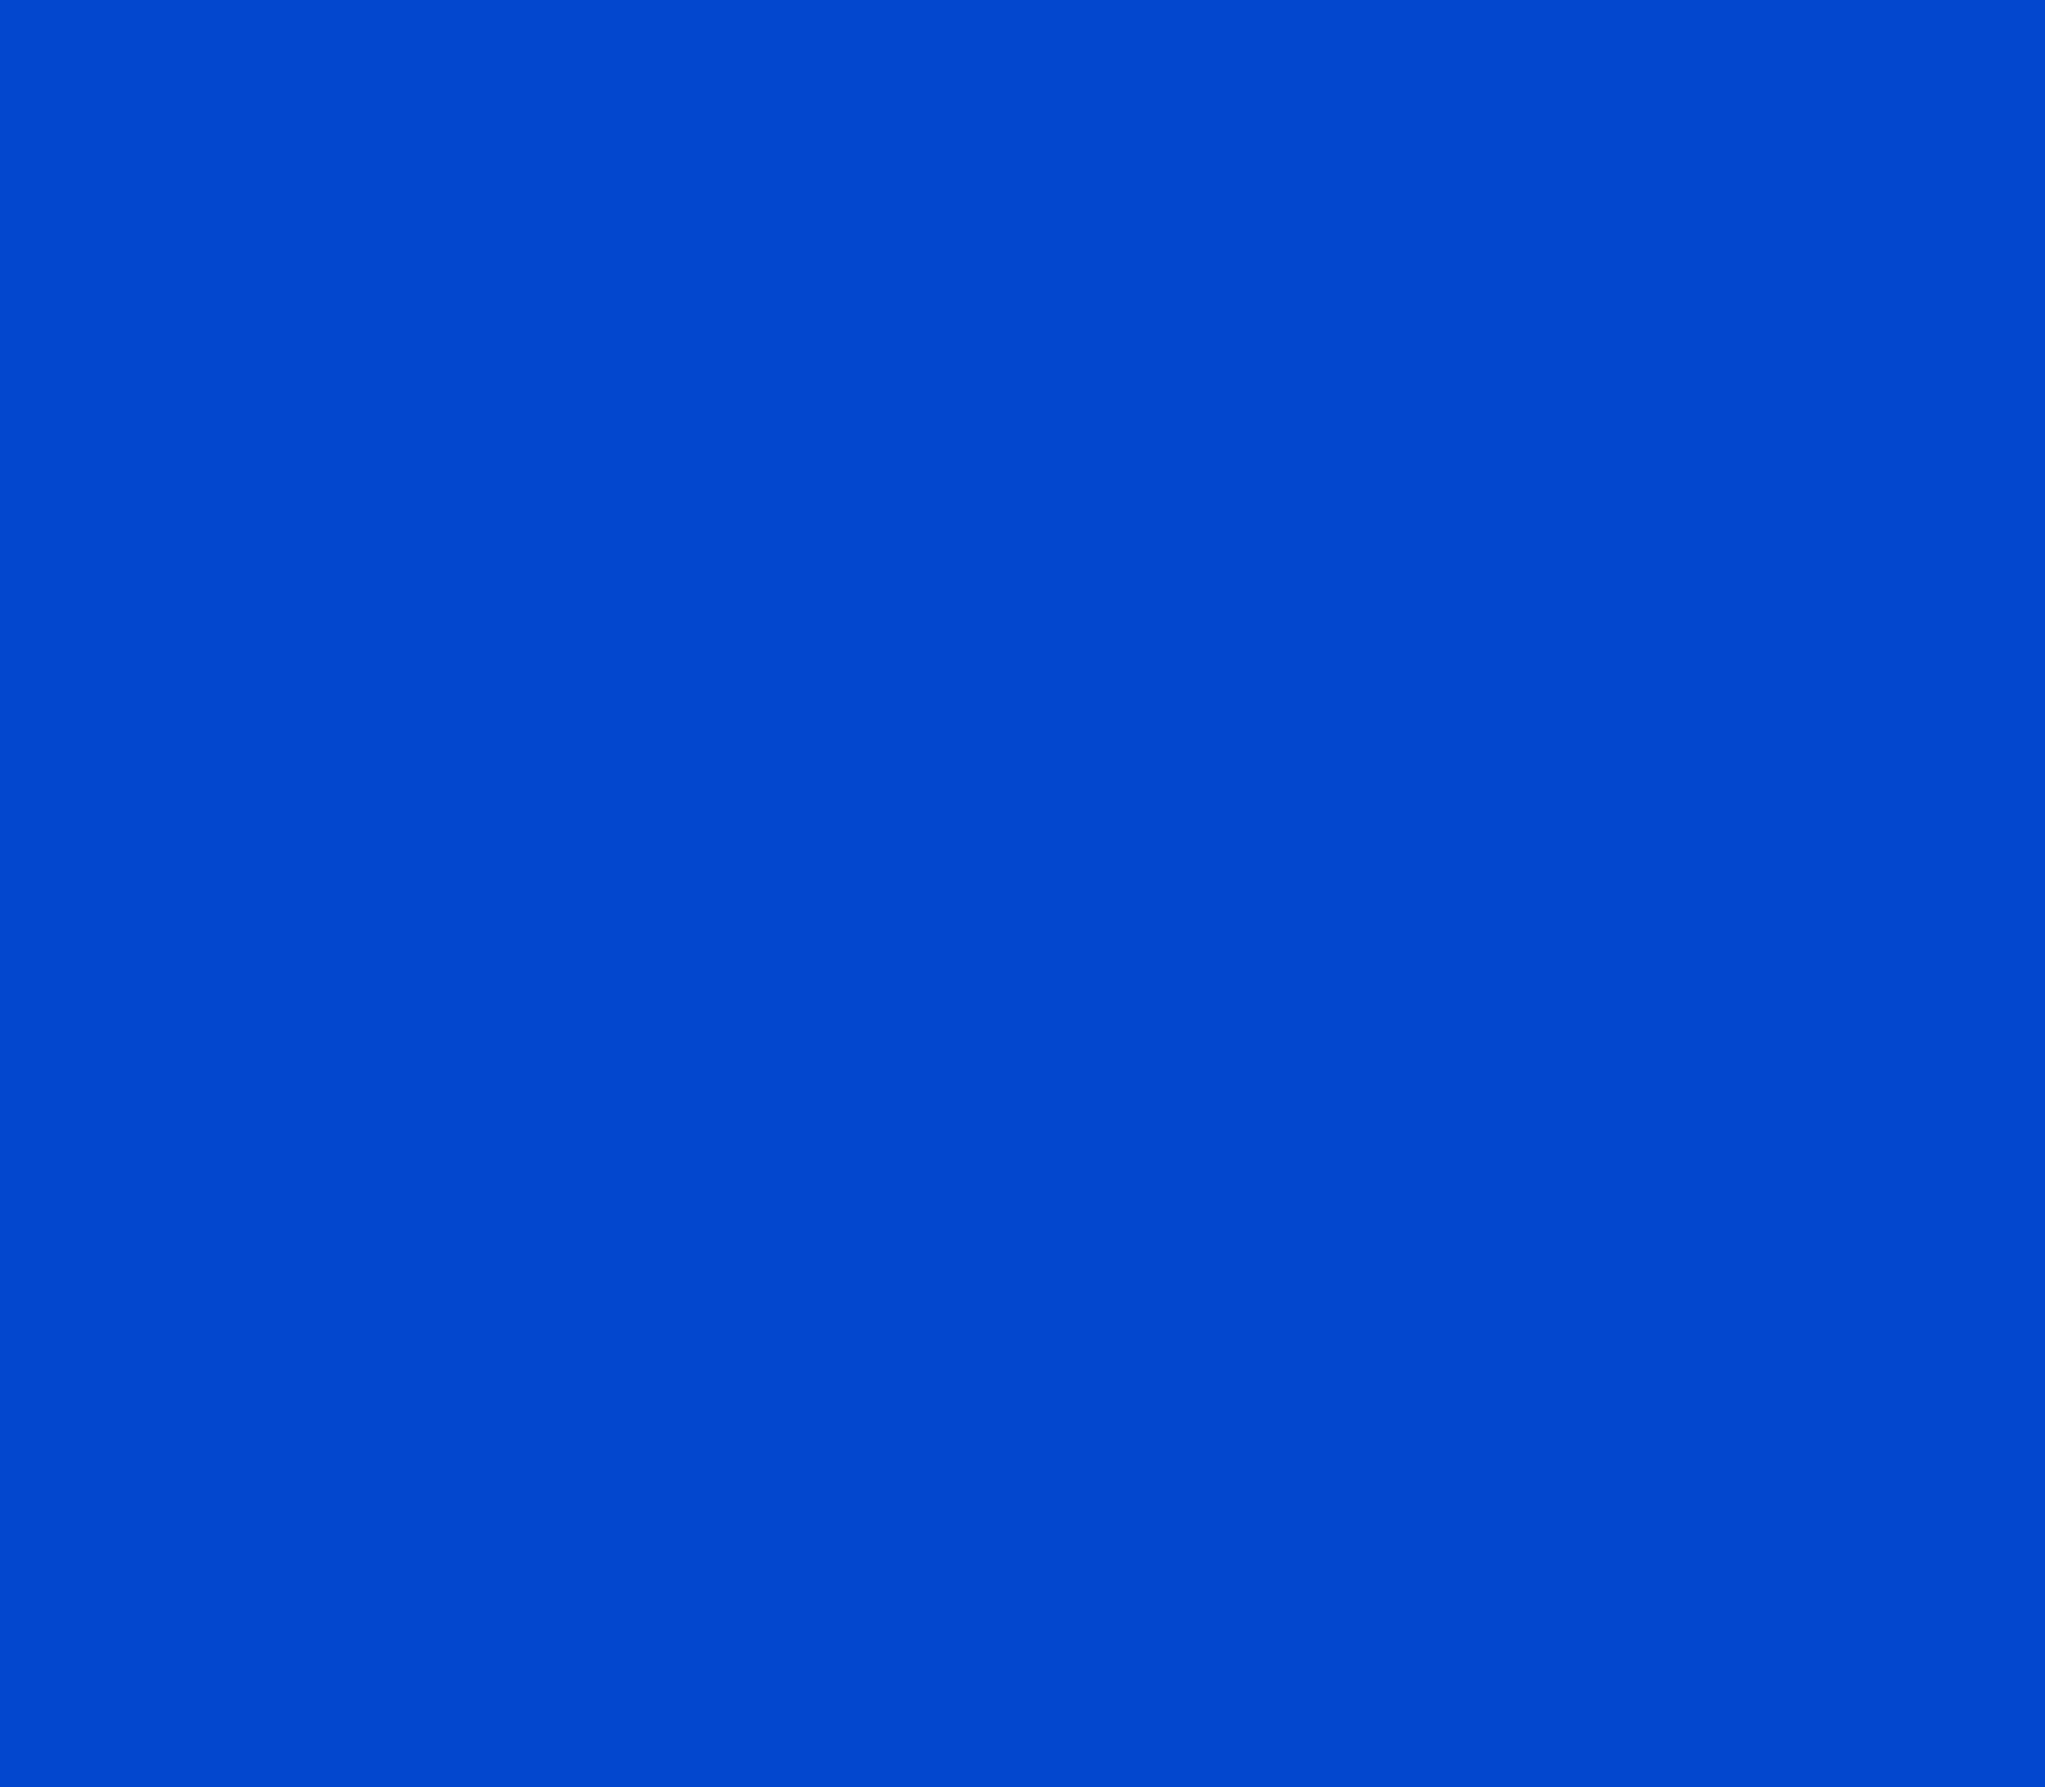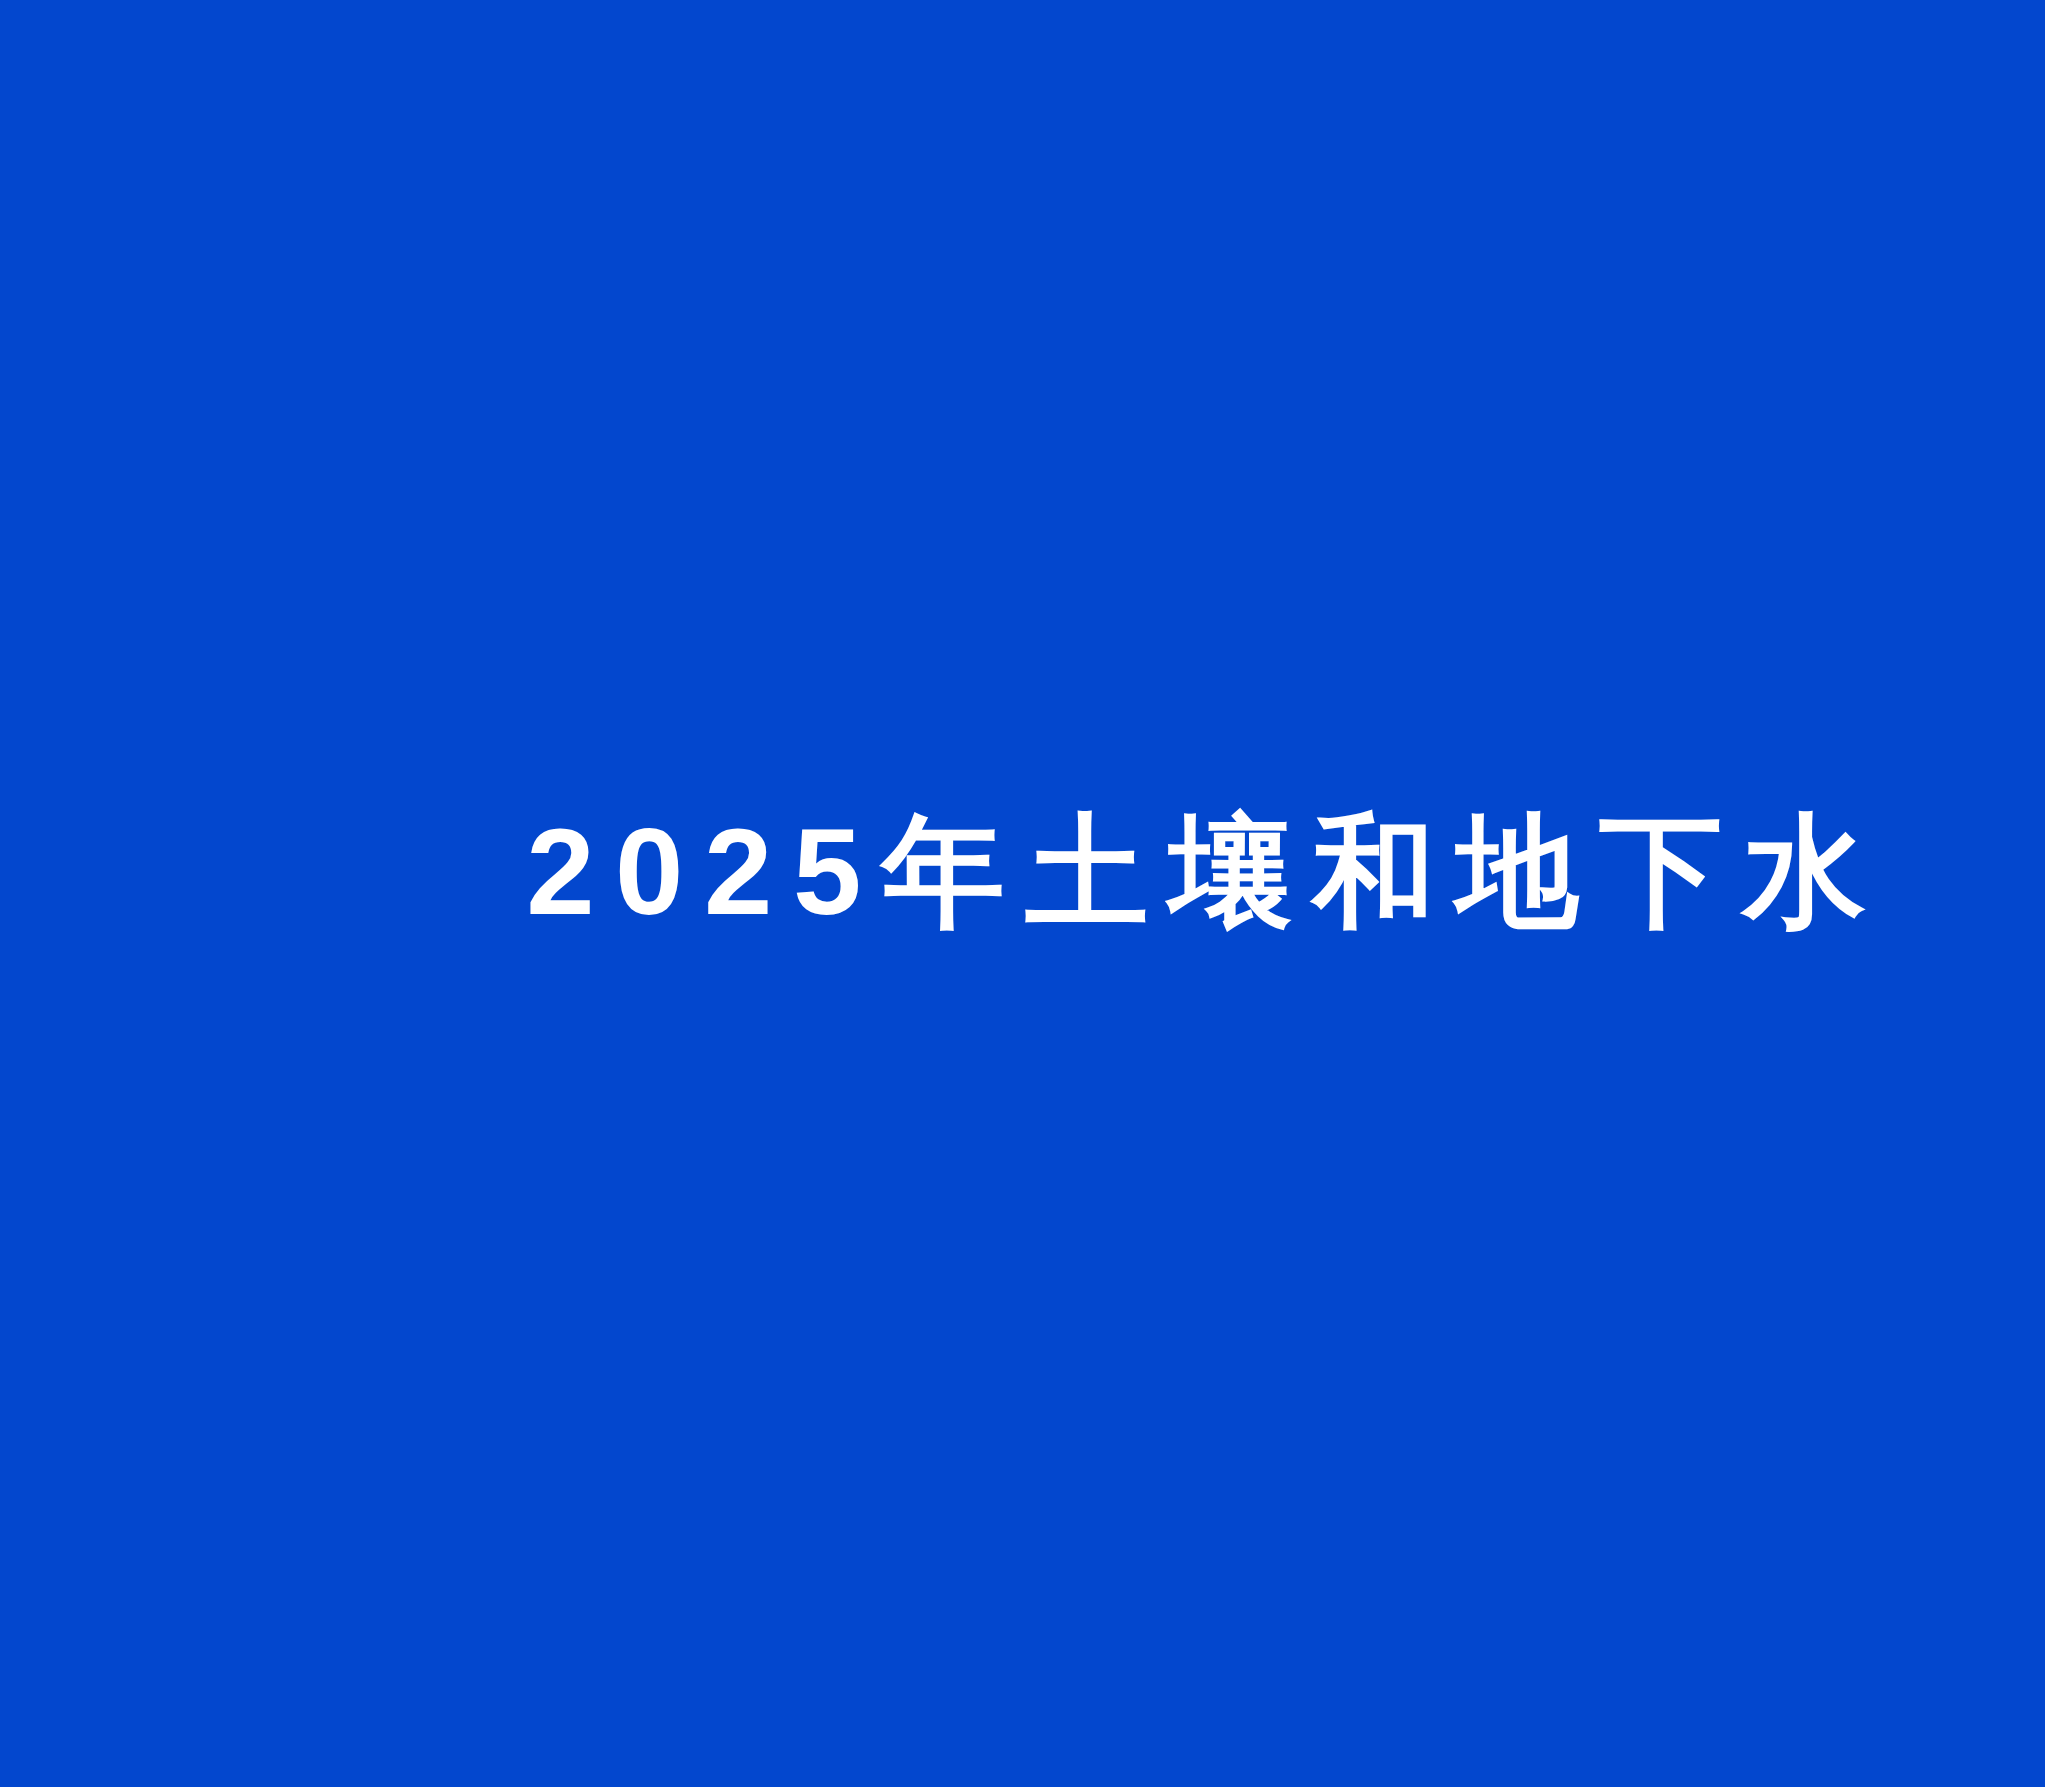--- a/index.html
+++ b/index.html
@@ -54,19 +54,18 @@
   }
 </style>
 </head>
 <body>
 
 <div id="poster" style="background: rgb(3, 71, 206);">
 
   <div id="title-block">
 
 
-    <div class="title-line" style="color: rgb(255, 255, 255);">2025年土壤和地下水</div>
 
 
   </div>
 
 </div>
 
 
 </body></html>

